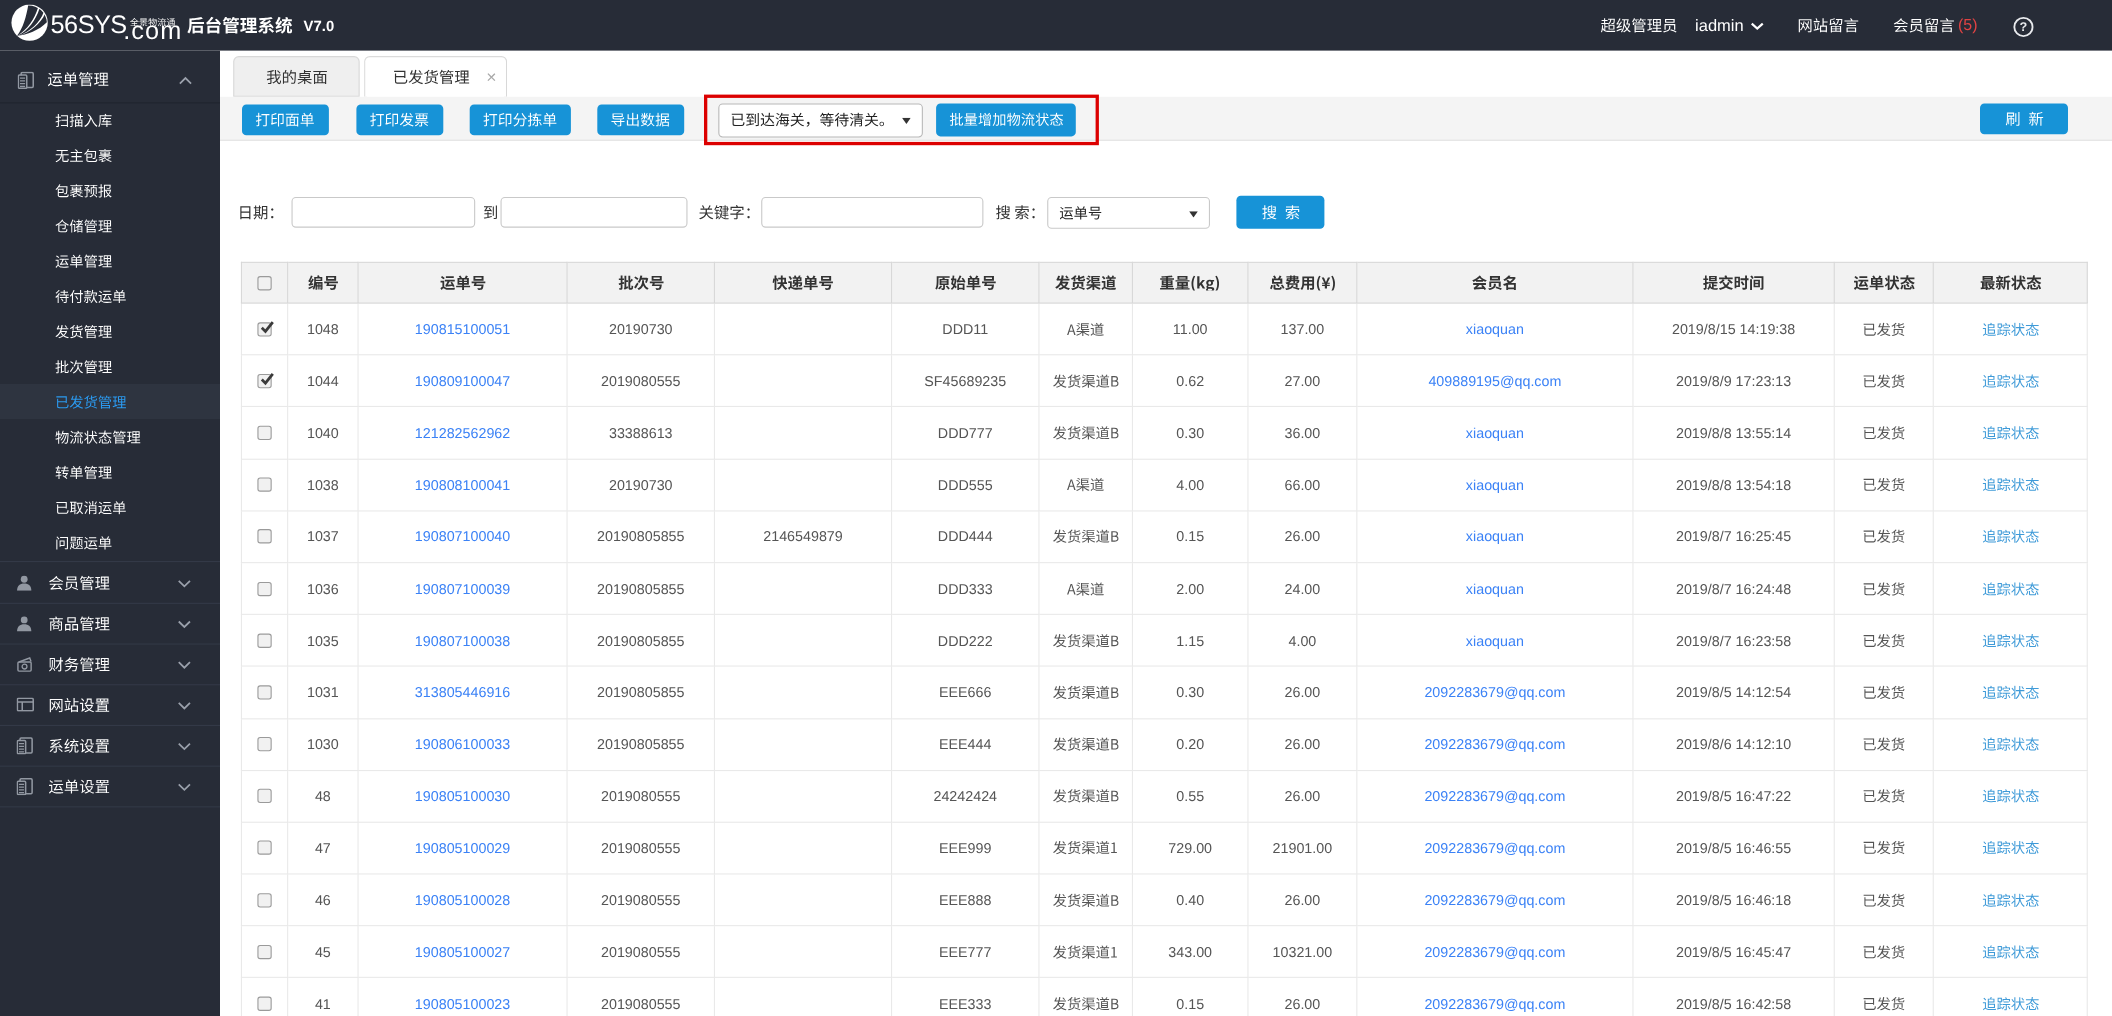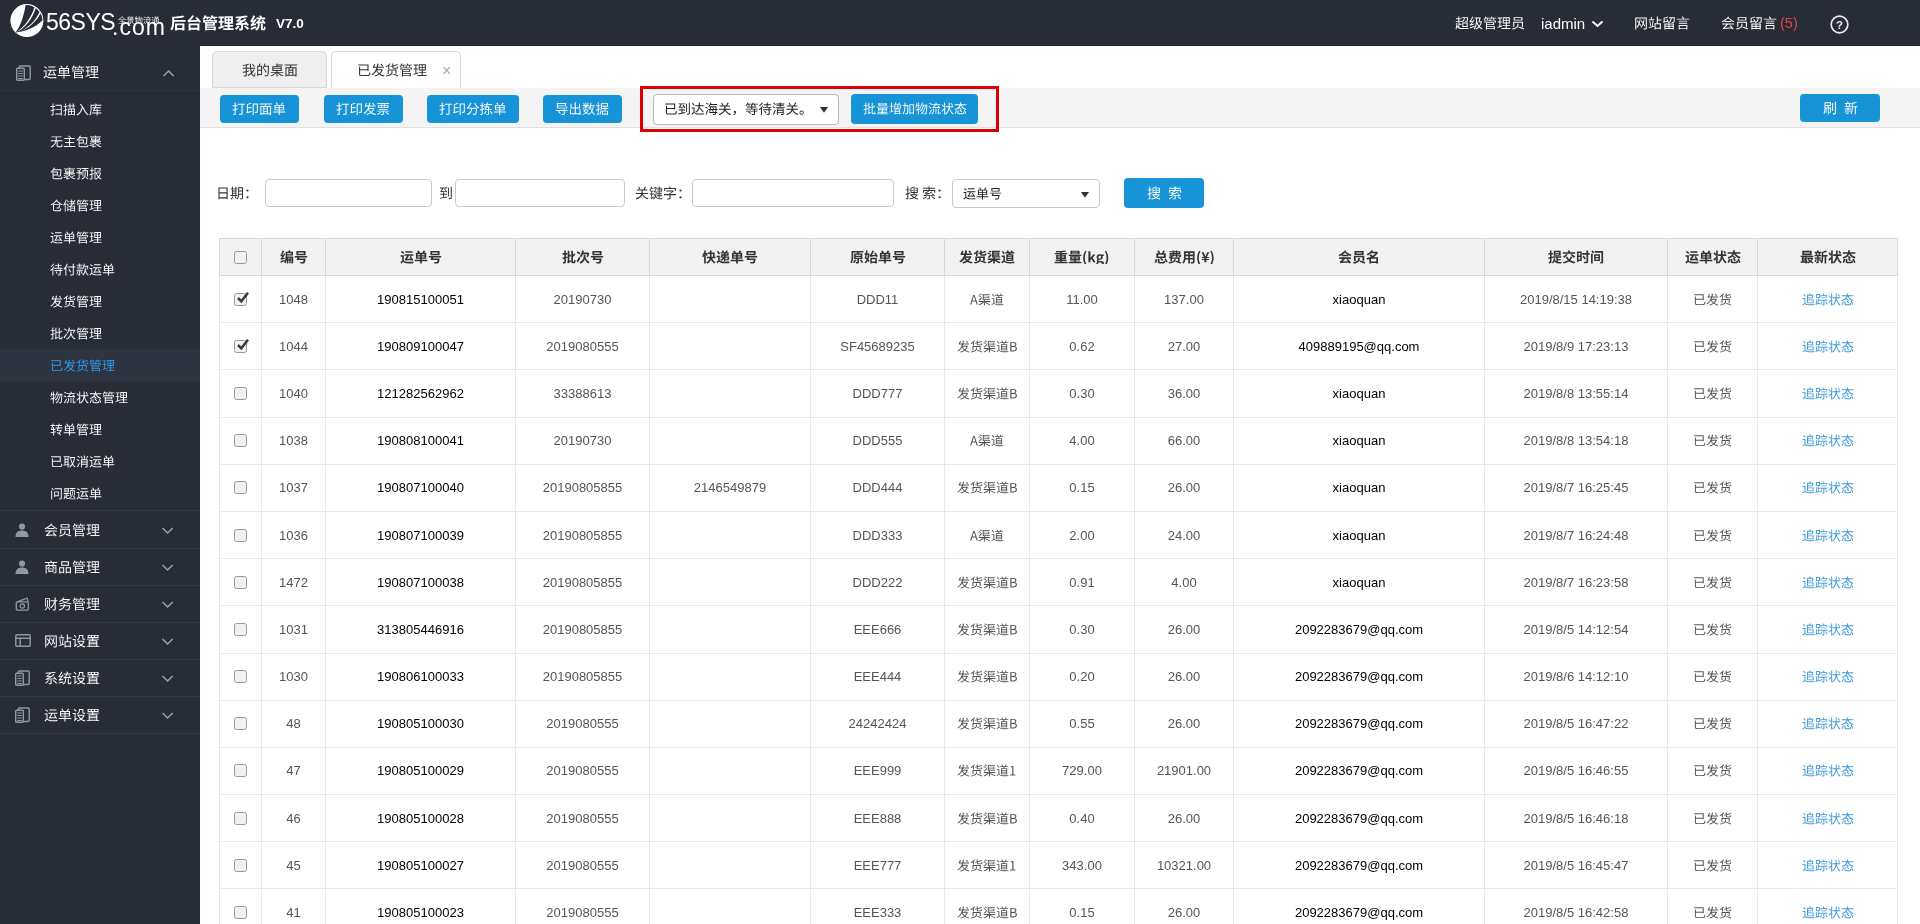--- a/index.html
+++ b/index.html
@@ -5,21 +5,21 @@
 .ab{position:absolute}
 .fx{display:flex;align-items:center}
 .fc{display:flex;align-items:center;justify-content:center}
 svg.k{display:block;flex:none}
 .btn{background:#1793d7;border-radius:4px;display:flex;align-items:center;justify-content:center}
 .inp{background:#fff;border:1px solid #c9c9c9;border-radius:4px}
 table{border-collapse:collapse;table-layout:fixed}
 td,th{padding:0;text-align:center;vertical-align:middle}
 .hd th{background:#f2f2f2;border:1px solid #d8d8d8;height:37px}
 td{border:1px solid #e9e9e9;height:47.2px;font-size:13px;color:#555}
-.lk{color:#000000}
+.lk{color:#3b82f6}
 .cb{width:13px;height:13px;border:1px solid #9a9a9a;border-radius:2.5px;background:#f1f1f1;margin:0 auto;position:relative}
 </style></head><body>
 <svg width="0" height="0" style="position:absolute">
     <defs>
       <path id="q0" d="M203 248H809V181H203ZM197 471H809V404H197ZM76 16H929V-52H76ZM461 443H539V-22H461ZM493 851 559 820Q503 735 426 656Q350 578 261 513Q172 448 79 401Q70 416 55 433Q40 450 26 462Q118 504 206 564Q294 625 368 698Q443 772 493 851ZM521 819Q617 701 732 615Q848 529 977 460Q963 449 948 431Q933 413 925 397Q838 449 758 506Q677 564 603 632Q529 701 459 787Z"></path>
       <path id="q1" d="M242 640V576H755V640ZM242 753V690H755V753ZM170 804H830V524H170ZM56 461H941V399H56ZM265 290V195H736V290ZM193 346H811V140H193ZM462 171H538V-8Q538 -35 530 -50Q522 -64 499 -70Q478 -77 442 -78Q406 -80 353 -80Q351 -66 344 -50Q338 -33 330 -20Q356 -21 380 -22Q403 -22 421 -22Q439 -21 445 -21Q456 -20 459 -17Q462 -14 462 -6ZM623 66 671 110Q717 94 767 72Q817 50 862 27Q908 4 939 -17L888 -66Q859 -46 814 -22Q770 2 720 26Q669 49 623 66ZM291 114 359 86Q326 58 282 30Q237 3 190 -21Q143 -45 100 -63Q94 -56 84 -46Q73 -35 63 -25Q53 -15 44 -9Q88 6 134 26Q179 45 220 68Q261 90 291 114ZM433 506 499 528Q516 509 530 484Q545 460 552 441L482 415Q477 434 463 460Q449 486 433 506Z"></path>
       <path id="q2" d="M534 840 603 827Q584 745 556 668Q528 592 493 526Q458 461 415 411Q410 417 399 426Q388 434 377 442Q366 450 357 454Q399 500 433 561Q467 622 492 693Q518 764 534 840ZM879 672H951Q951 672 950 665Q950 658 950 648Q950 639 949 634Q941 463 932 344Q923 226 914 150Q904 74 892 32Q880 -10 865 -28Q849 -49 834 -57Q818 -65 795 -68Q774 -70 744 -70Q714 -70 681 -68Q679 -51 674 -30Q669 -9 660 7Q694 4 722 3Q750 2 764 2Q777 2 786 6Q794 9 802 18Q814 32 825 72Q836 112 846 186Q855 260 863 375Q871 490 879 655ZM527 672H909V602H495ZM629 650 686 622Q665 534 628 442Q590 351 540 273Q491 195 434 145Q423 156 406 168Q390 181 375 189Q419 224 458 275Q497 326 530 388Q563 451 588 518Q613 585 629 650ZM771 645 832 617Q813 516 782 416Q752 317 711 226Q670 136 618 62Q565 -12 501 -63Q490 -52 472 -39Q454 -26 438 -18Q503 29 556 100Q610 172 652 260Q693 348 723 446Q753 545 771 645ZM35 285Q83 297 144 314Q204 331 272 352Q341 372 408 393L418 327Q324 297 228 266Q132 236 55 213ZM222 839H292V-80H222ZM98 782 163 772Q156 705 145 640Q134 574 120 516Q105 459 86 414Q80 419 70 426Q59 432 48 438Q37 444 29 448Q48 490 61 544Q74 599 84 660Q93 721 98 782ZM105 635H395V563H93Z"></path>
       <path id="q3" d="M318 710H945V641H318ZM577 361H644V-37H577ZM400 362H468V257Q468 216 464 172Q459 128 444 84Q428 41 398 0Q368 -41 317 -77Q312 -69 303 -60Q294 -51 284 -42Q273 -33 264 -28Q326 14 354 63Q383 112 392 162Q400 213 400 259ZM714 593 770 627Q802 594 836 554Q869 514 899 476Q929 439 947 409L886 369Q869 399 840 438Q812 476 778 517Q745 558 714 593ZM755 362H825V37Q825 22 826 14Q827 6 831 2Q833 0 838 -1Q842 -2 847 -2Q852 -2 860 -2Q869 -2 875 -2Q882 -2 888 -1Q894 0 897 2Q904 7 907 29Q909 42 910 68Q910 95 911 130Q920 122 935 114Q950 106 964 102Q963 69 960 35Q958 1 954 -13Q947 -40 927 -52Q919 -57 906 -60Q892 -63 879 -63Q870 -63 854 -63Q837 -63 830 -63Q816 -63 800 -58Q785 -54 775 -46Q764 -35 760 -18Q755 -1 755 44ZM350 399Q348 408 344 422Q341 436 337 449Q333 462 330 471Q344 474 364 480Q383 486 397 499Q406 508 426 532Q447 557 471 587Q495 617 517 645Q539 673 551 690H636Q618 666 593 632Q568 599 540 564Q513 529 488 498Q462 467 443 446Q443 446 434 443Q424 440 410 436Q396 431 382 424Q369 418 360 412Q350 405 350 399ZM350 399 348 454 395 480 849 506Q851 491 856 473Q860 455 864 444Q733 435 646 428Q558 422 504 418Q449 414 418 411Q388 408 374 405Q359 402 350 399ZM559 823 627 840Q645 805 662 764Q678 723 685 694L613 673Q607 702 591 744Q575 787 559 823ZM85 774 129 827Q159 810 192 789Q224 768 253 746Q282 723 300 704L255 645Q237 664 208 688Q180 711 148 734Q115 757 85 774ZM40 499 80 554Q112 542 147 524Q182 506 213 486Q244 467 264 450L222 388Q203 406 172 426Q141 446 106 465Q72 484 40 499ZM65 -16Q92 22 126 76Q159 129 193 190Q227 250 256 306L310 257Q284 204 253 147Q222 90 190 35Q158 -20 128 -67Z"></path>
       <path id="q4" d="M256 465V87H184V394H43V465ZM65 757 117 800Q147 776 180 746Q212 717 242 688Q271 658 290 635L235 585Q218 609 189 639Q160 669 128 700Q95 731 65 757ZM451 674 499 717Q546 700 600 678Q654 655 703 632Q752 609 786 589L735 541Q704 561 656 585Q607 609 554 632Q500 656 451 674ZM363 589H880V531H434V71H363ZM845 589H917V146Q917 118 910 104Q903 89 883 80Q863 72 830 70Q798 69 747 69Q745 83 739 100Q733 118 726 130Q762 129 790 129Q819 129 828 129Q838 130 842 134Q845 138 845 146ZM364 803H863V744H364ZM402 443H873V387H402ZM402 296H873V237H402ZM603 565H671V75H603ZM838 803H855L870 807L917 771Q867 723 797 678Q727 632 660 602Q653 613 641 626Q629 639 620 647Q661 664 702 688Q743 712 779 739Q815 766 838 789ZM222 118Q246 118 268 100Q291 83 333 56Q383 25 448 16Q513 8 596 8Q641 8 690 10Q739 11 788 14Q838 16 884 19Q930 22 969 26Q965 17 960 4Q956 -10 952 -24Q949 -37 948 -47Q922 -49 879 -51Q836 -53 786 -54Q735 -55 686 -56Q636 -57 595 -57Q502 -57 436 -46Q370 -34 318 -3Q287 16 262 36Q238 55 220 55Q204 55 182 38Q160 21 136 -8Q112 -36 86 -70L39 -8Q89 46 136 82Q183 118 222 118Z"></path>
       <path id="q5" d="M199 574H968V460H199ZM372 67H818V-44H372ZM808 847 905 749Q828 729 738 714Q647 700 550 689Q454 678 357 671Q260 664 169 660Q166 683 156 714Q147 745 138 765Q228 770 321 778Q414 785 502 796Q591 806 669 818Q747 831 808 847ZM316 349H901V-86H773V238H437V-89H316ZM138 765H263V489Q263 426 258 350Q253 273 238 194Q223 114 195 40Q167 -33 121 -92Q111 -79 92 -63Q73 -47 54 -32Q35 -17 21 -10Q61 44 85 106Q109 169 120 236Q132 304 135 369Q138 434 138 490Z"></path>
@@ -1126,39 +1126,39 @@
                 <use href="#q44" x="3000"></use>
               </g>
             </svg>
           </div>
         </td>
       </tr>
       <tr>
         <td>
           <div class="cb"></div>
         </td>
-        <td>1472</td>
+        <td>1035</td>
         <td class="lk">190807100038</td>
         <td>20190805855</td>
         <td></td>
         <td>DDD222</td>
         <td>
           <div class="fc">
             <svg class="k" style="width:60.5px;height:13px" viewBox="0 -880 4657 1000" fill="#555">
               <g transform="scale(1,-1)">
                 <use href="#q38"></use>
                 <use href="#q39" x="1000"></use>
                 <use href="#q128" x="2000"></use>
                 <use href="#q129" x="3000"></use>
                 <use href="#q132" x="4000"></use>
               </g>
             </svg>
           </div>
         </td>
-        <td>0.91</td>
+        <td>1.15</td>
         <td>4.00</td>
         <td class="lk">xiaoquan</td>
         <td>2019/8/7 16:23:58</td>
         <td>
           <div class="fc">
             <svg class="k" style="width:39.0px;height:13px" viewBox="0 -880 3000 1000" fill="#555">
               <g transform="scale(1,-1)">
                 <use href="#q42"></use>
                 <use href="#q38" x="1000"></use>
                 <use href="#q39" x="2000"></use>

